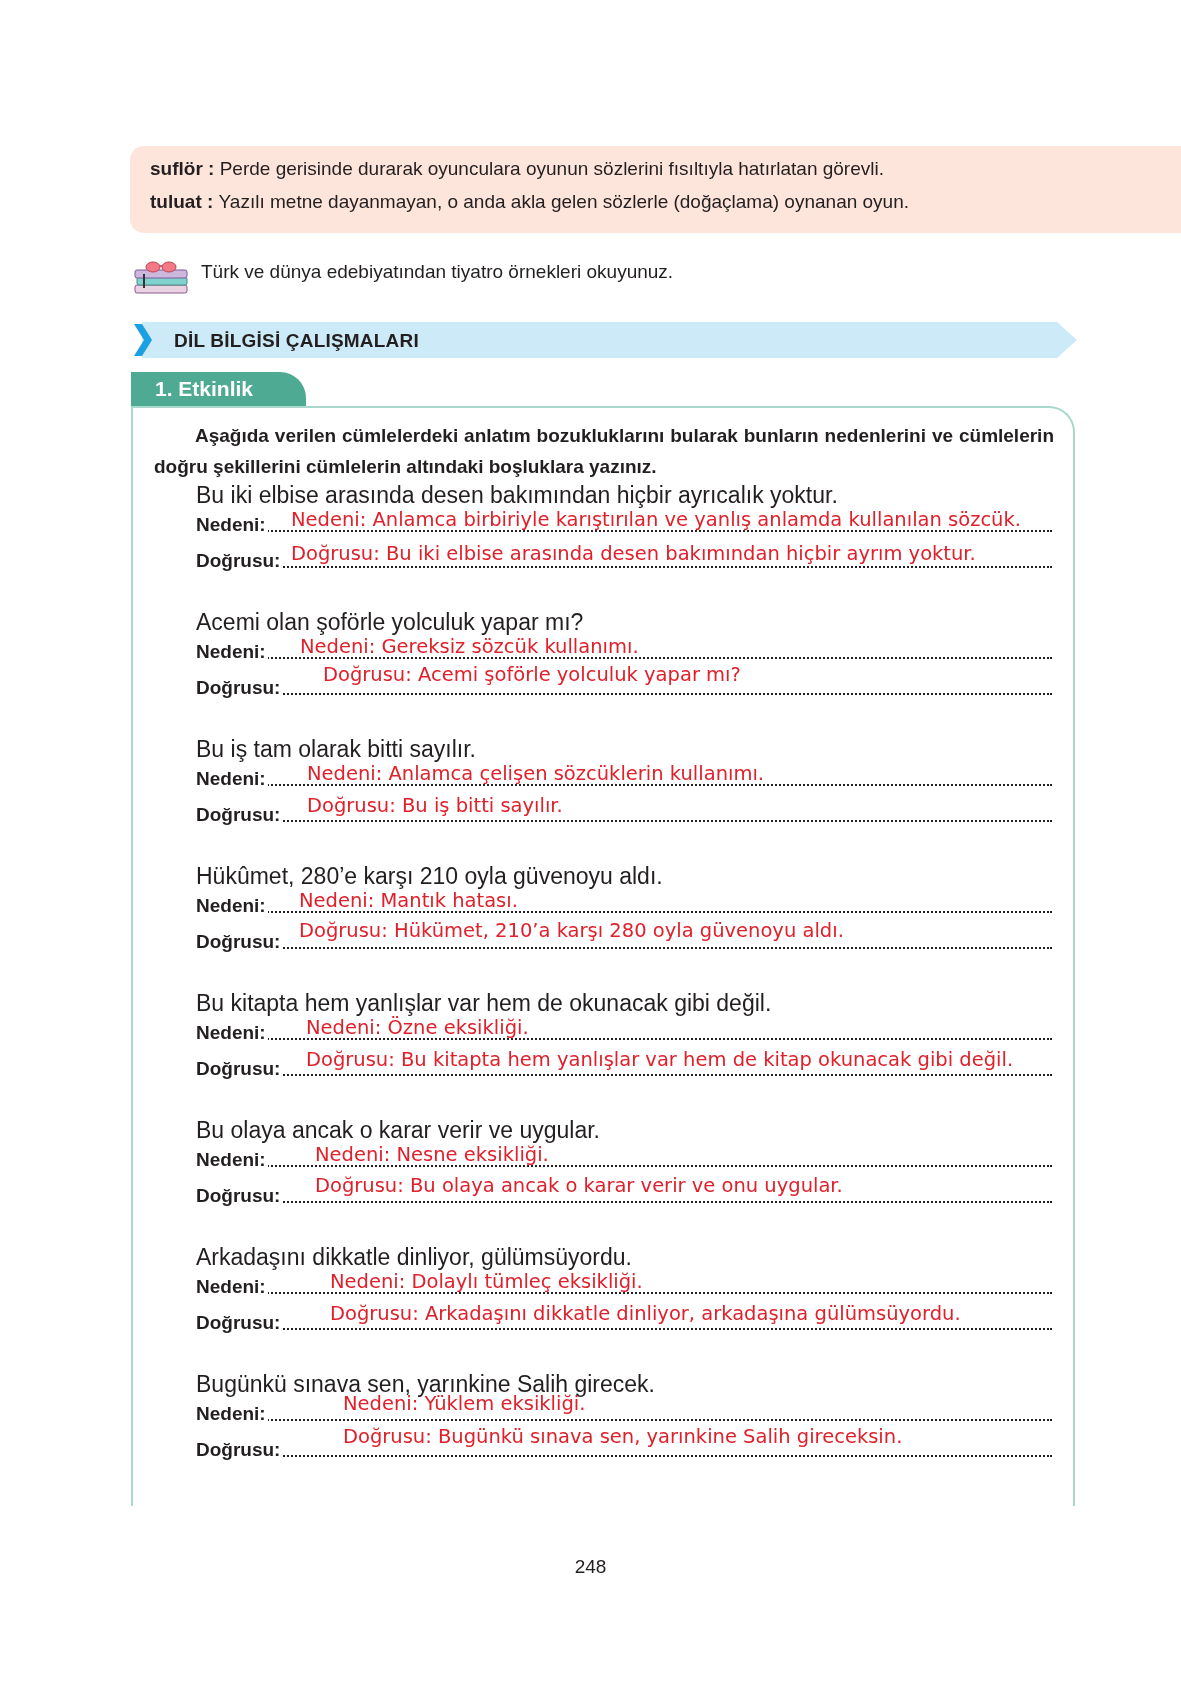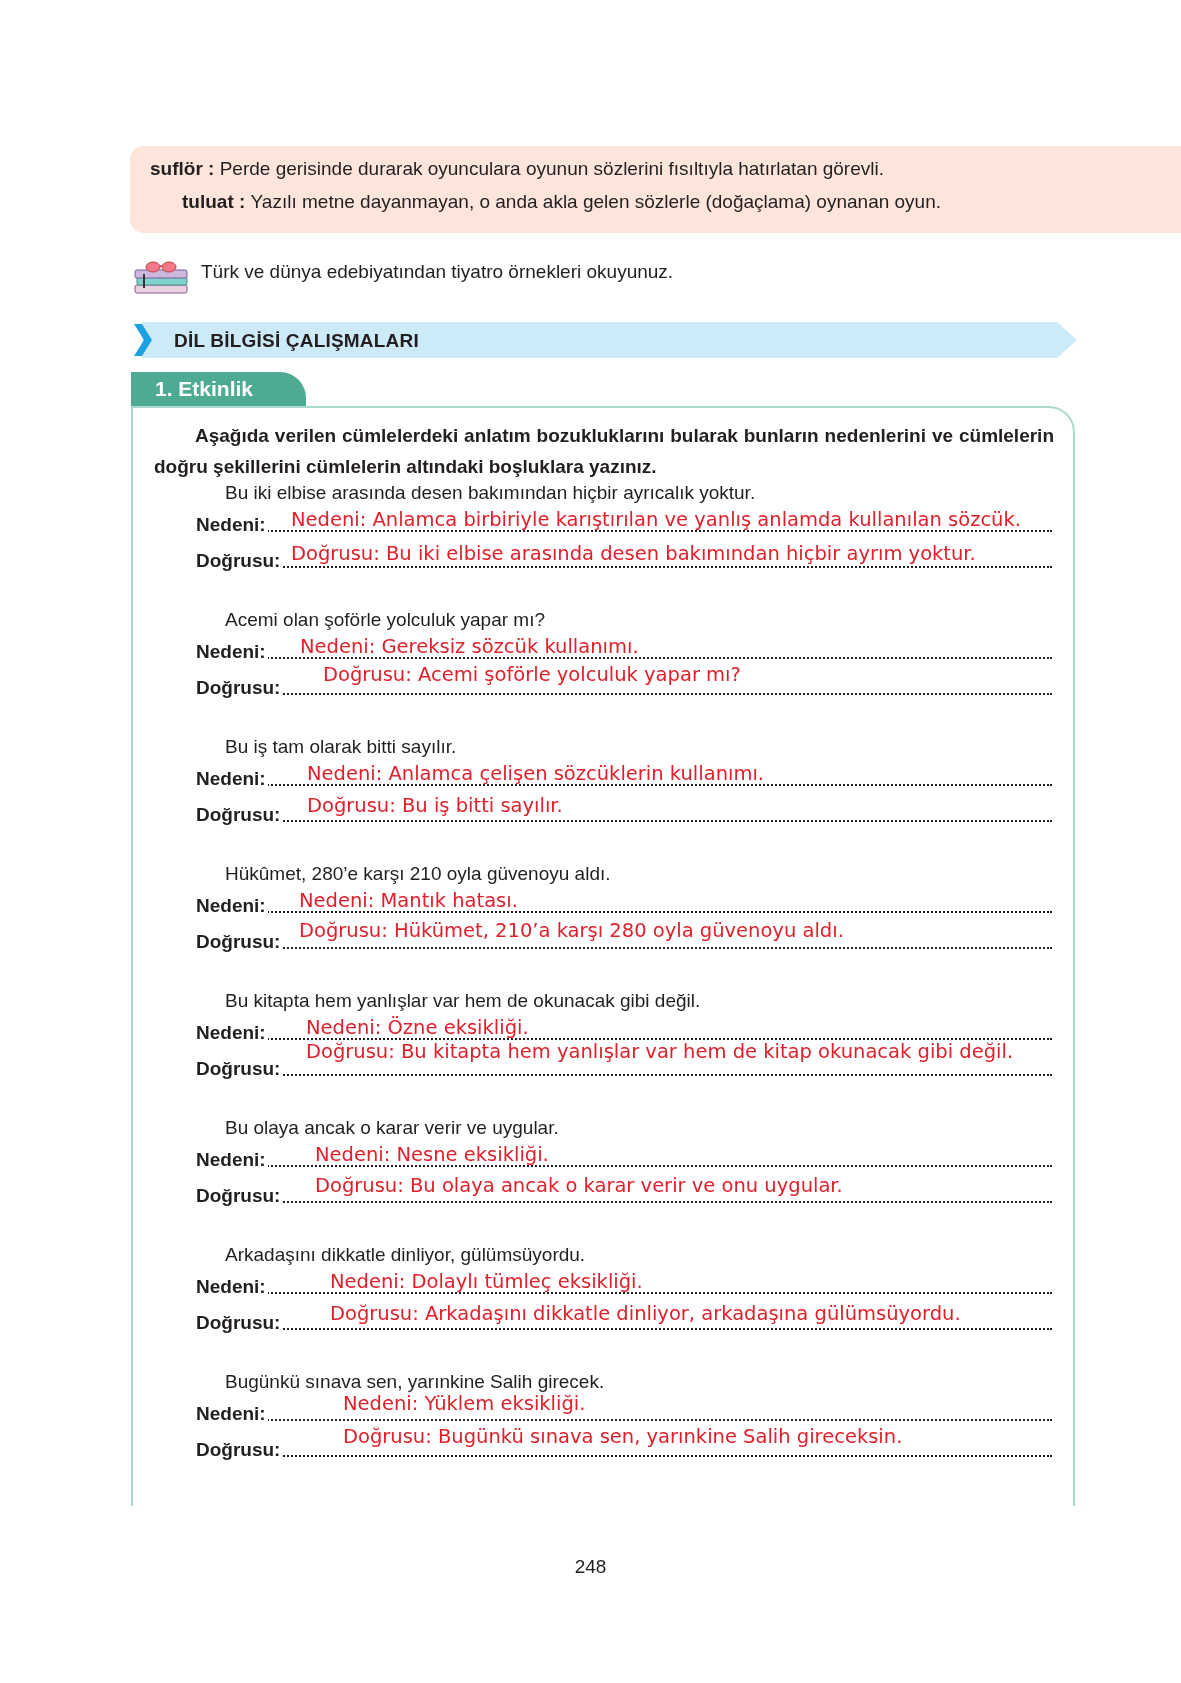--- a/index.html
+++ b/index.html
@@ -2,39 +2,39 @@
 <html><head>
 <meta charset="utf-8">
 <style>
   html, body { margin: 0; padding: 0; background: #ffffff; }
   body { width: 1181px; height: 1683px; position: relative; font-family: "Liberation Sans", sans-serif; color: #231f20; overflow: hidden; }
 
   .def-box { position: absolute; left: 130px; top: 146px; width: 1072px; height: 87px; background: #fde5dc; border-radius: 14px; }
   .def-row { position: absolute; left: 20px; font-size: 19px; line-height: 22px; }
   .def-row b { font-weight: bold; }
   .def-row1 { top: 12px; }
-  .def-row2 { top: 45px; margin-left: 32px; }
+  .def-row2 { top: 45px; }
 
   .read-note { position: absolute; left: 133px; top: 261px; height: 34px; display: flex; align-items: flex-start; }
   .read-note .icon { width: 58px; height: 34px; margin-right: 10px; }
   .read-note span { font-size: 19px; }
 
   .section-banner { position: absolute; left: 132px; top: 322px; width: 945px; height: 36px; }
   .section-banner svg { position: absolute; left: 0; top: 0; }
   .section-banner .title { position: absolute; left: 42px; top: 8px; font-size: 19px; font-weight: bold; letter-spacing: 0.2px; }
 
   .activity-tab { position: absolute; left: 131px; top: 372px; width: 175px; height: 34px; background: #4faa93; border-radius: 0 26px 0 0; }
   .activity-tab span { position: absolute; left: 24px; top: 5px; color: #ffffff; font-weight: bold; font-size: 21px; }
 
   .activity-box { position: absolute; left: 131px; top: 406px; width: 944px; height: 1100px; border: 2px solid #a9d8cc; border-bottom: none; border-radius: 0 26px 0 0; box-sizing: border-box; }
 
   .instruction { position: absolute; left: 154px; top: 420px; width: 900px; font-size: 19px; font-weight: bold; line-height: 31px; text-align: justify; text-indent: 41px; }
 
   .item { position: absolute; left: 196px; width: 856px; }
-  .item .sentence { position: absolute; left: 0; top: 0; font-size: 19px; white-space: nowrap; margin-left: 29px; }
+  .item .sentence { position: absolute; left: 0; top: 0; font-size: 23px; white-space: nowrap; }
   .item .line { position: absolute; left: 0; width: 856px; height: 26px; }
   .item .line .lbl { position: absolute; left: 0; bottom: 0; font-size: 19px; font-weight: bold; background: #fff; padding-right: 2px; z-index: 2; }
   .item .line .dots { position: absolute; left: 0; right: 0; bottom: 4px; border-bottom: 2px dotted #231f20; z-index: 1; }
   .item .line .ans { position: absolute; bottom: 4px; font-family: "DejaVu Sans", sans-serif; font-size: 19.5px; color: #e0202a; white-space: nowrap; z-index: 3; line-height: 24px; }
   .line-neden { top: 28px; }
   .line-dogru { top: 64px; }
 
   .page-number { position: absolute; left: 0; width: 1181px; top: 1556px; text-align: center; font-size: 19px; }
 </style>
 </head>
@@ -136,21 +136,21 @@
 <div class="item" style="top:990px;">
   <div class="sentence">Bu kitapta hem yanlışlar var hem de okunacak gibi değil.</div>
   <div class="line line-neden">
     <span class="lbl">Nedeni:</span>
     <div class="dots"></div>
     <span class="ans" style="left:110px;">Nedeni: Özne eksikliği.</span>
   </div>
   <div class="line line-dogru">
     <span class="lbl">Doğrusu:</span>
     <div class="dots"></div>
-    <span class="ans" style="left:110px; bottom:16px;">Doğrusu: Bu kitapta hem yanlışlar var hem de kitap okunacak gibi değil.</span>
+    <span class="ans" style="left:110px; bottom:8px;">Doğrusu: Bu kitapta hem yanlışlar var hem de kitap okunacak gibi değil.</span>
   </div>
 </div>
 
 <div class="item" style="top:1117px;">
   <div class="sentence">Bu olaya ancak o karar verir ve uygular.</div>
   <div class="line line-neden">
     <span class="lbl">Nedeni:</span>
     <div class="dots"></div>
     <span class="ans" style="left:119px;">Nedeni: Nesne eksikliği.</span>
   </div>

